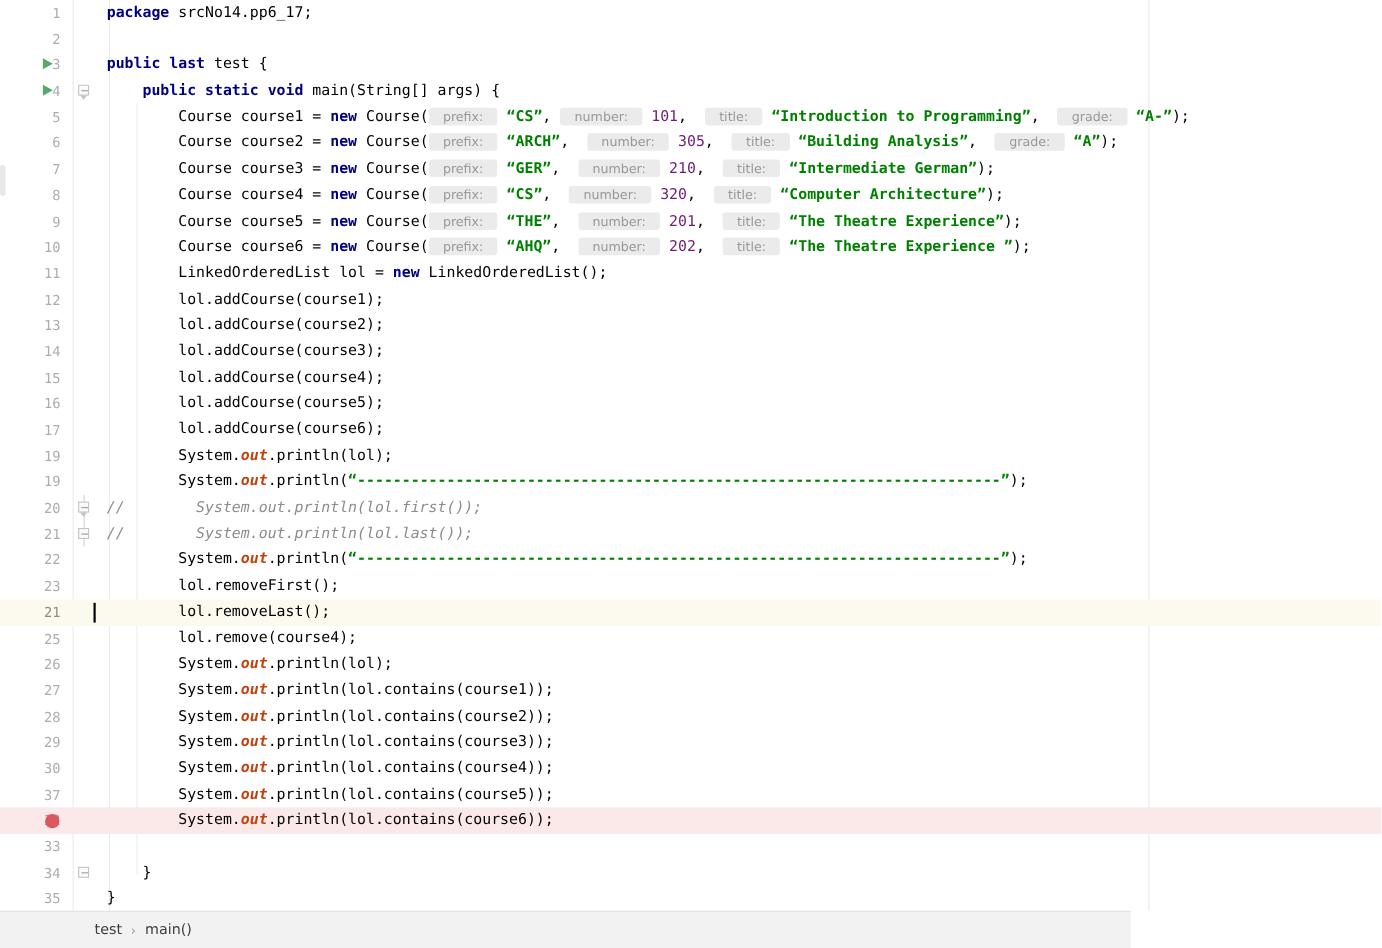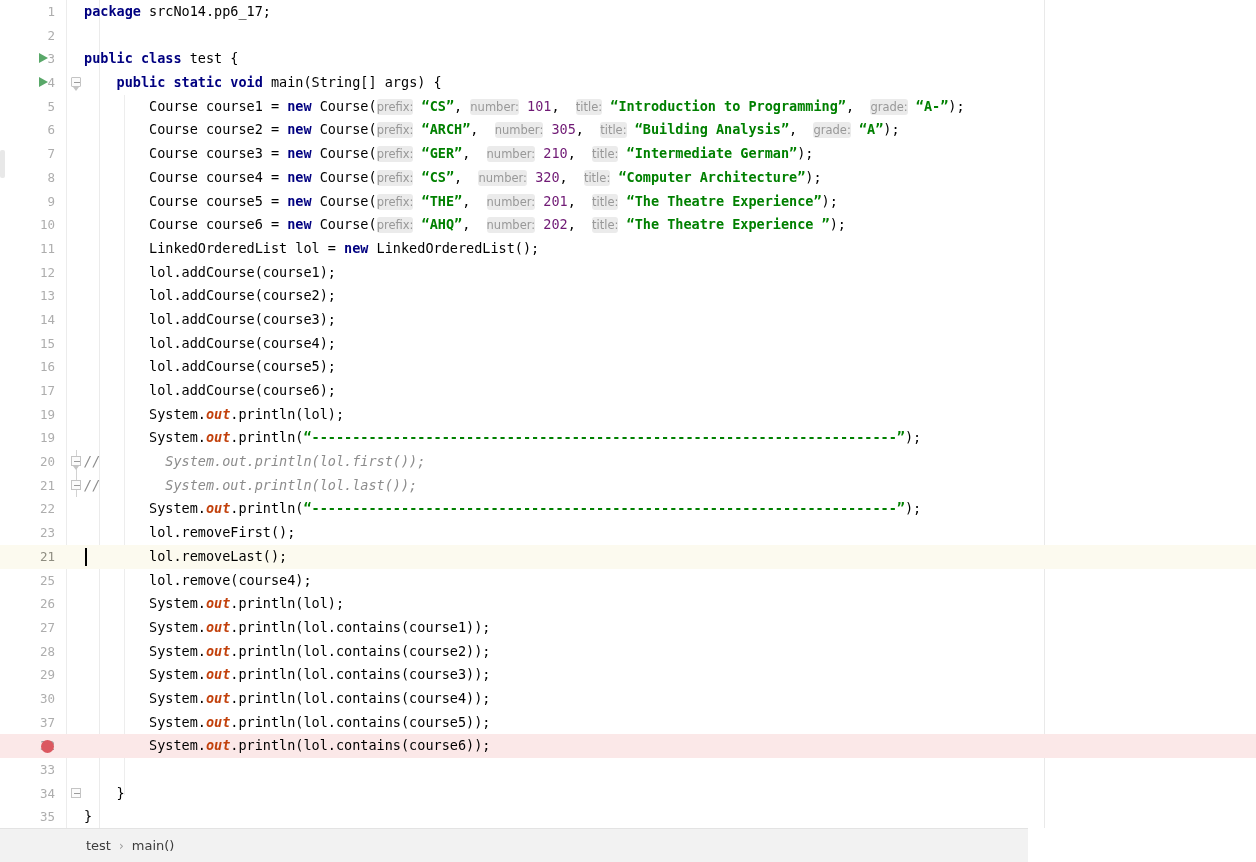--- a/index.html
+++ b/index.html
@@ -119,21 +119,21 @@
     left: 124px;
     top: 95px;
     width: 1px;
     height: 700px;
     background: #ededed;
   }
 
   
   .code {
     position: absolute;
-    left: 84px;
+    left: 97px;
     top: 0;
     height: 100%;
     white-space: pre;
   }
 
   
   .run-marker {
     position: absolute;
     left: 6px;
     top: 6px;
@@ -210,21 +210,21 @@
   .num  { color: #701a75; }
   .fld  { color: #c2410c; font-weight: bold; font-style: italic; }
   .cmt  { color: #8c8c8c; font-style: italic; text-align: center; }
   .pln  { color: #000000; }
 
   
   .hint {
     background: #ebebeb;
     color: #989898;
     border-radius: 3px;
-    padding: 1px 0;
+    padding: 1px 13px;
     font-size: 11.5px;
     font-family: "DejaVu Sans", sans-serif;
     text-align: center;
   }
 
   
   .breadcrumb-bar {
     position: absolute;
     left: 0;
     top: 828px;
@@ -257,21 +257,21 @@
   </div>
 
   <div class="gutter-sep"></div>
   <div class="fold-sep"></div>
   <div class="margin-guide"></div>
   <div class="indent-guide"></div>
 
   <div class="code-area" id="code-area">
       <div class="line"><div class="gutter">1</div><div class="code"><span class="kw">package</span><span class="pln"> srcNo14.pp6_17;</span></div></div>
       <div class="line"><div class="gutter">2</div><div class="code"></div></div>
-      <div class="line"><div class="gutter">3</div><div class="run-marker" style="left: 39px;"></div><div class="code"><span class="kw">public class</span><span class="pln"> test {</span></div></div>
+      <div class="line"><div class="gutter">3</div><div class="run-marker" style="left: 39px;"></div><div class="code"><span class="kw">public last</span><span class="pln"> test {</span></div></div>
       <div class="line"><div class="gutter">4</div><div class="run-marker" style="left: 39px;"></div><div class="gutter-extra"><div class="fold open"><div class="box"></div><div class="arrow"></div></div></div><div class="code"><span class="pln">    </span><span class="kw">public static void</span><span class="pln"> main(String[] args) {</span></div></div>
       <div class="line"><div class="gutter">5</div><div class="code"><span class="pln">        Course course1 = </span><span class="kw">new</span><span class="pln"> Course(</span><span class="hint">prefix:</span><span class="str"> “CS”</span><span class="pln">, </span><span class="hint">number:</span><span class="num"> 101</span><span class="pln">,  </span><span class="hint">title:</span><span class="str"> “Introduction to Programming”</span><span class="pln">,  </span><span class="hint">grade:</span><span class="str"> “A-”</span><span class="pln">);</span></div></div>
       <div class="line"><div class="gutter">6</div><div class="code"><span class="pln">        Course course2 = </span><span class="kw">new</span><span class="pln"> Course(</span><span class="hint">prefix:</span><span class="str"> “ARCH”</span><span class="pln">,  </span><span class="hint">number:</span><span class="num"> 305</span><span class="pln">,  </span><span class="hint">title:</span><span class="str"> “Building Analysis”</span><span class="pln">,  </span><span class="hint">grade:</span><span class="str"> “A”</span><span class="pln">);</span></div></div>
       <div class="line"><div class="gutter">7</div><div class="code"><span class="pln">        Course course3 = </span><span class="kw">new</span><span class="pln"> Course(</span><span class="hint">prefix:</span><span class="str"> “GER”</span><span class="pln">,  </span><span class="hint">number:</span><span class="num"> 210</span><span class="pln">,  </span><span class="hint">title:</span><span class="str"> “Intermediate German”</span><span class="pln">);</span></div></div>
       <div class="line"><div class="gutter">8</div><div class="code"><span class="pln">        Course course4 = </span><span class="kw">new</span><span class="pln"> Course(</span><span class="hint">prefix:</span><span class="str"> “CS”</span><span class="pln">,  </span><span class="hint">number:</span><span class="num"> 320</span><span class="pln">,  </span><span class="hint">title:</span><span class="str"> “Computer Architecture”</span><span class="pln">);</span></div></div>
       <div class="line"><div class="gutter">9</div><div class="code"><span class="pln">        Course course5 = </span><span class="kw">new</span><span class="pln"> Course(</span><span class="hint">prefix:</span><span class="str"> “THE”</span><span class="pln">,  </span><span class="hint">number:</span><span class="num"> 201</span><span class="pln">,  </span><span class="hint">title:</span><span class="str"> “The Theatre Experience”</span><span class="pln">);</span></div></div>
       <div class="line"><div class="gutter">10</div><div class="code"><span class="pln">        Course course6 = </span><span class="kw">new</span><span class="pln"> Course(</span><span class="hint">prefix:</span><span class="str"> “AHQ”</span><span class="pln">,  </span><span class="hint">number:</span><span class="num"> 202</span><span class="pln">,  </span><span class="hint">title:</span><span class="str"> “The Theatre Experience ”</span><span class="pln">);</span></div></div>
       <div class="line"><div class="gutter">11</div><div class="code"><span class="pln">        LinkedOrderedList lol = </span><span class="kw">new</span><span class="pln"> LinkedOrderedList();</span></div></div>
       <div class="line"><div class="gutter">12</div><div class="code"><span class="pln">        lol.addCourse(course1);</span></div></div>
       <div class="line"><div class="gutter">13</div><div class="code"><span class="pln">        lol.addCourse(course2);</span></div></div>

